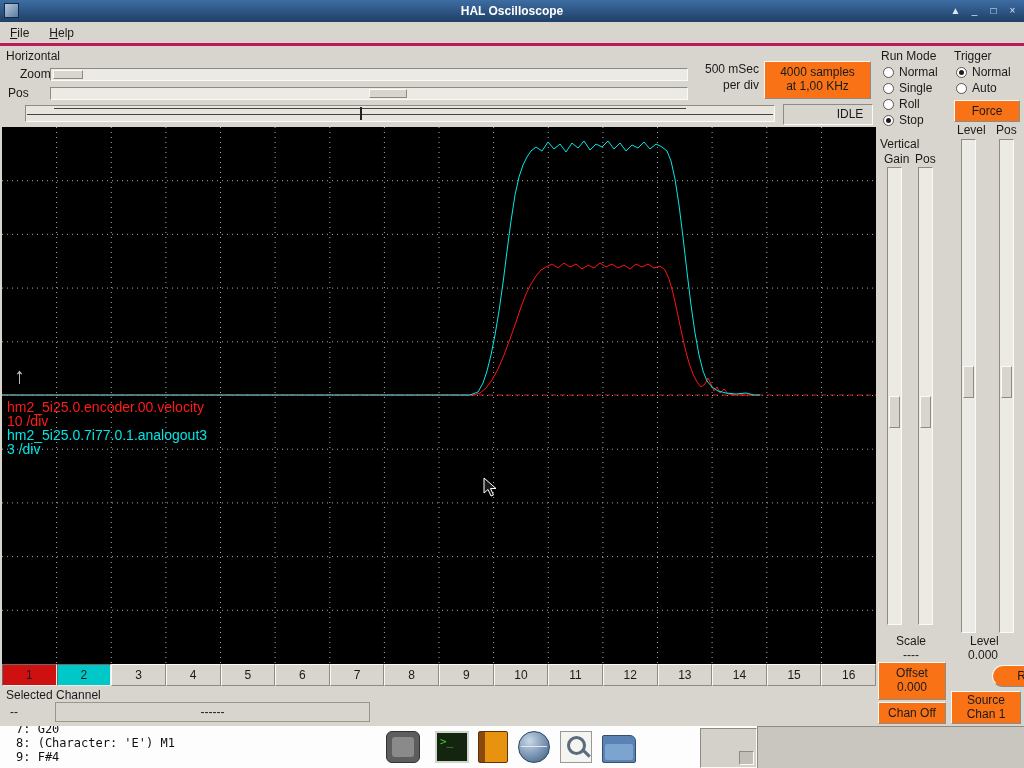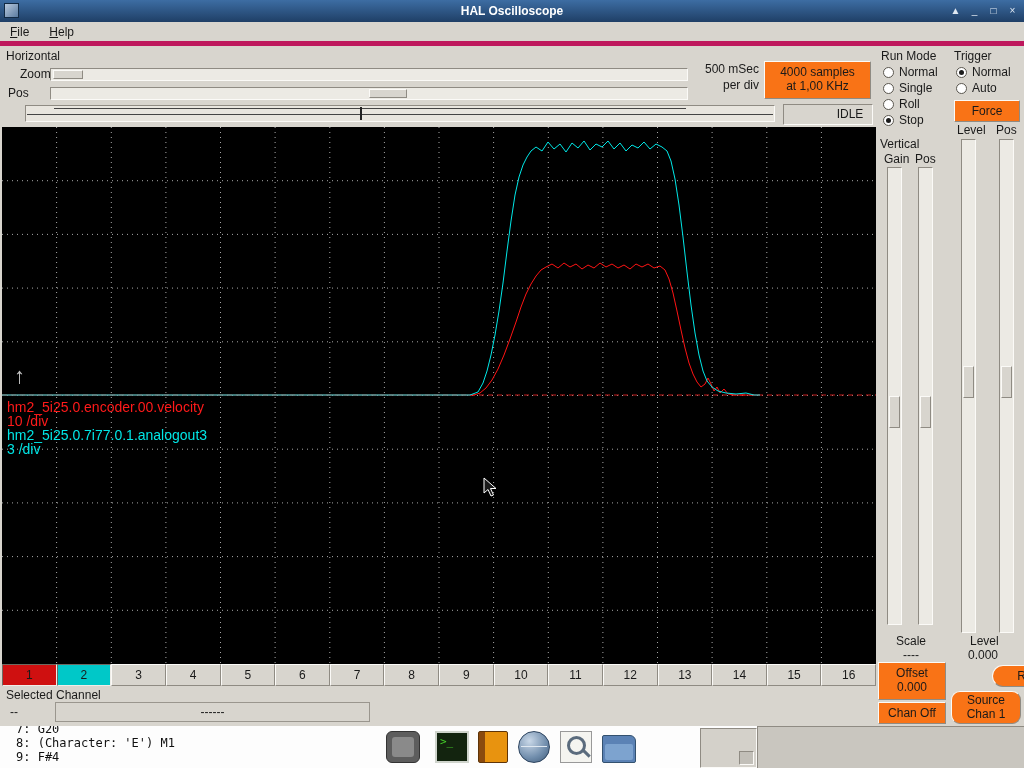--- a/index.html
+++ b/index.html
@@ -11,21 +11,21 @@
   #titlebar { position:absolute; left:0; top:0; width:1024px; height:22px;
     background:linear-gradient(#3d6da3,#1f3f66); display:flex; align-items:center; }
   .win-icon { position:absolute; left:4px; top:3px; width:15px; height:15px;
     background:linear-gradient(135deg,#b9c9dd,#5a7ba0); border:1px solid #122a44; }
   .title { flex:1; text-align:center; color:#ffffff; font-weight:bold; font-size:12px; }
   .win-btns { position:absolute; right:3px; top:3px; display:flex; gap:2px; }
   .wbtn { width:17px; height:16px; color:#dfe8f2; font-size:10px; line-height:16px;
     text-align:center; cursor:default; }
 
   #menubar { position:absolute; left:0; top:22px; width:1024px; height:24px;
-    background:#d8d5ce; border-bottom:5px solid #be185d; display:flex; align-items:center; }
+    background:#d8d5ce; border-bottom:3px solid #be185d; display:flex; align-items:center; }
   .menu-item { padding:3px 10px; }
   .menu-item::first-letter { text-decoration:underline; }
 
   .lbl { position:absolute; white-space:nowrap;text-align:center; }
 
   .sunken { border-top:1px solid #8f8b83; border-left:1px solid #8f8b83;
     border-bottom:1px solid #fbfaf7; border-right:1px solid #fbfaf7; }
   .raised { border-top:1px solid #fbfaf7; border-left:1px solid #fbfaf7;
     border-bottom:1px solid #8f8b83; border-right:1px solid #8f8b83; }
   .btn { position:absolute; background:#f97316; text-align:center; }
@@ -247,21 +247,21 @@
   <span class="lbl" style="left:903px; top:648px;">----</span>
   <span class="lbl" style="left:970px; top:634px;">Level</span>
   <span class="lbl" style="left:968px; top:648px;">0.000</span>
 
   <div class="btn raised" style="left:878px; top:662px; width:68px; height:38px; padding-top:3px;">
     <div>Offset</div>
     <div>0.000</div>
   </div>
   <div class="btn raised" style="left:992px; top:665px; width:84px; height:22px; line-height:20px;border-radius:11px;">Rising</div>
   <div class="btn raised" style="left:878px; top:702px; width:68px; height:22px; line-height:20px;">Chan Off</div>
-  <div class="btn raised" style="left:951px; top:691px; width:70px; height:33px; padding-top:1px;border-radius:9px;">
+  <div class="btn raised" style="left:951px; top:691px; width:70px; height:33px; padding-top:1px;">
     <div>Source</div>
     <div>Chan 1</div>
   </div>
 
   <div id="chan-row">
       <div class="chan-btn pressed" style="background: rgb(207, 16, 16);">1</div>
       <div class="chan-btn pressed" style="background: rgb(0, 200, 200);">2</div>
       <div class="chan-btn">3</div>
       <div class="chan-btn">4</div>
       <div class="chan-btn">5</div>

